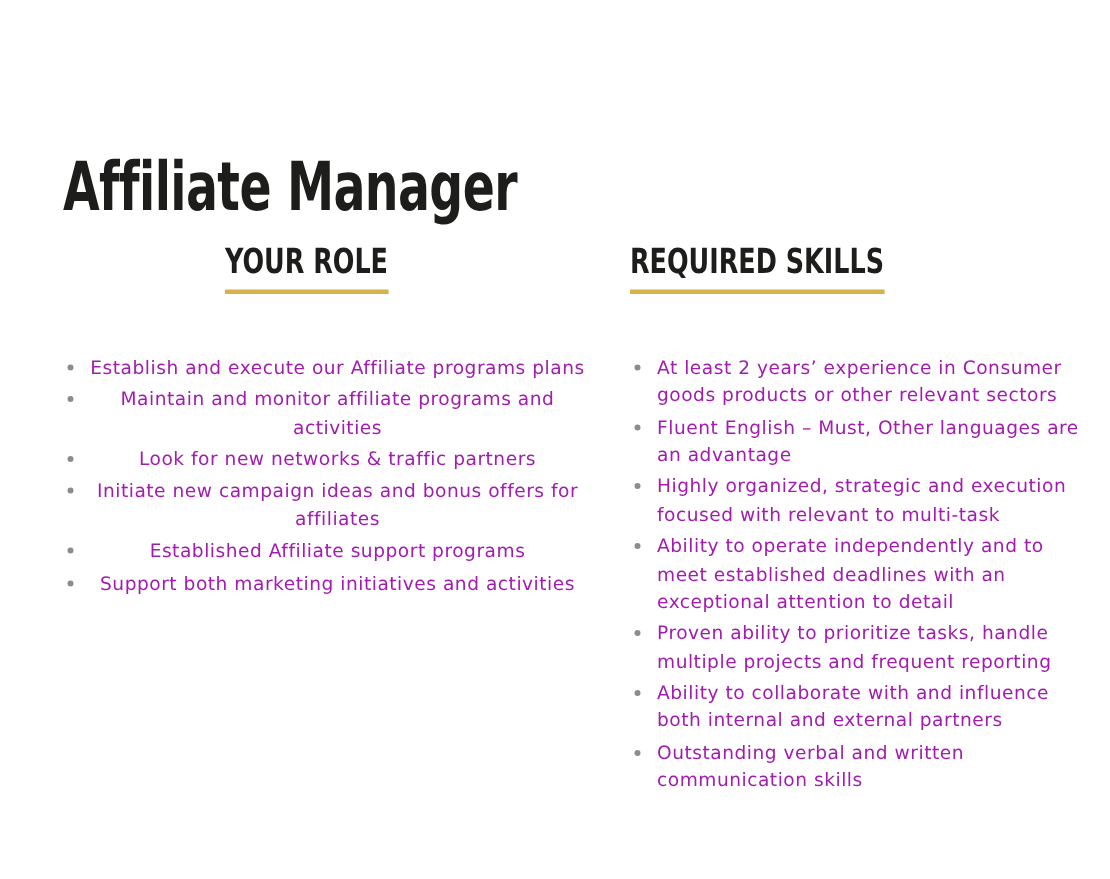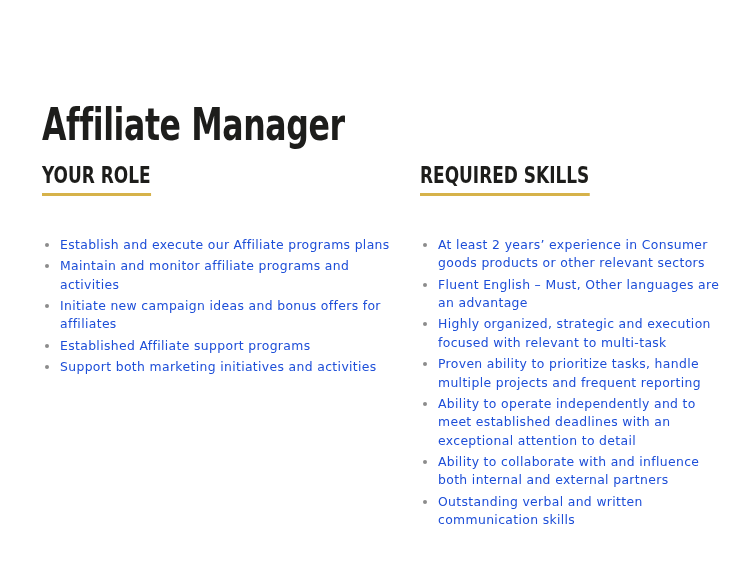--- a/index.html
+++ b/index.html
@@ -43,20 +43,21 @@
     display: flex;
     align-items: flex-start;
   }
   .col {
     box-sizing: border-box;
   }
   .col-left {
     width: 410px;
     padding-left: 42px;
     padding-right: 20px;
+    text-align: center;
   }
   .col-right {
     width: 330px;
     padding-left: 10px;
     padding-right: 9px;
   }
   .section-heading {
     font-family: "DejaVu Sans Condensed", "Liberation Sans Narrow", "Liberation Sans", sans-serif;
     font-weight: bold;
     font-size: 23px;
@@ -76,21 +77,21 @@
     padding: 0;
     margin-top: 40px;
   }
   ul.bullets li {
     position: relative;
     padding-left: 18px;
     margin-bottom: 3px;
     font-size: 12.4px;
     line-height: 1.48;
     letter-spacing: 0.35px;
-    color: #1d4ed8;
+    color: #a21caf;
   }
   ul.bullets li::before {
     content: "";
     position: absolute;
     left: 3px;
     top: 7px;
     width: 4px;
     height: 4px;
     border-radius: 50%;
     background: #8c8c8c;
@@ -103,33 +104,34 @@
 
   <h1 class="job-title">Affiliate Manager</h1>
 
   <div class="columns">
 
     <div class="col col-left">
       <div class="section-heading">YOUR ROLE</div>
       <ul class="bullets">
         <li>Establish and execute our Affiliate programs plans</li>
         <li>Maintain and monitor affiliate programs and activities</li>
+        <li>Look for new networks &amp; traffic partners</li>
         <li>Initiate new campaign ideas and bonus offers for affiliates</li>
         <li>Established Affiliate support programs</li>
         <li>Support both marketing initiatives and activities</li>
       </ul>
     </div>
 
     <div class="col col-right">
       <div class="section-heading">REQUIRED SKILLS</div>
       <ul class="bullets">
         <li>At least 2 years’ experience in Consumer goods products or other relevant sectors</li>
         <li>Fluent English – Must, Other languages are an advantage</li>
         <li>Highly organized, strategic and execution focused with relevant to multi-task</li>
+        <li>Ability to operate independently and to meet established deadlines with an exceptional attention to detail</li>
         <li>Proven ability to prioritize tasks, handle multiple projects and frequent reporting</li>
-        <li>Ability to operate independently and to meet established deadlines with an exceptional attention to detail</li>
         <li>Ability to collaborate with and influence both internal and external partners</li>
         <li>Outstanding verbal and written communication skills</li>
       </ul>
     </div>
 
   </div>
 </div>
 
 </body></html>

